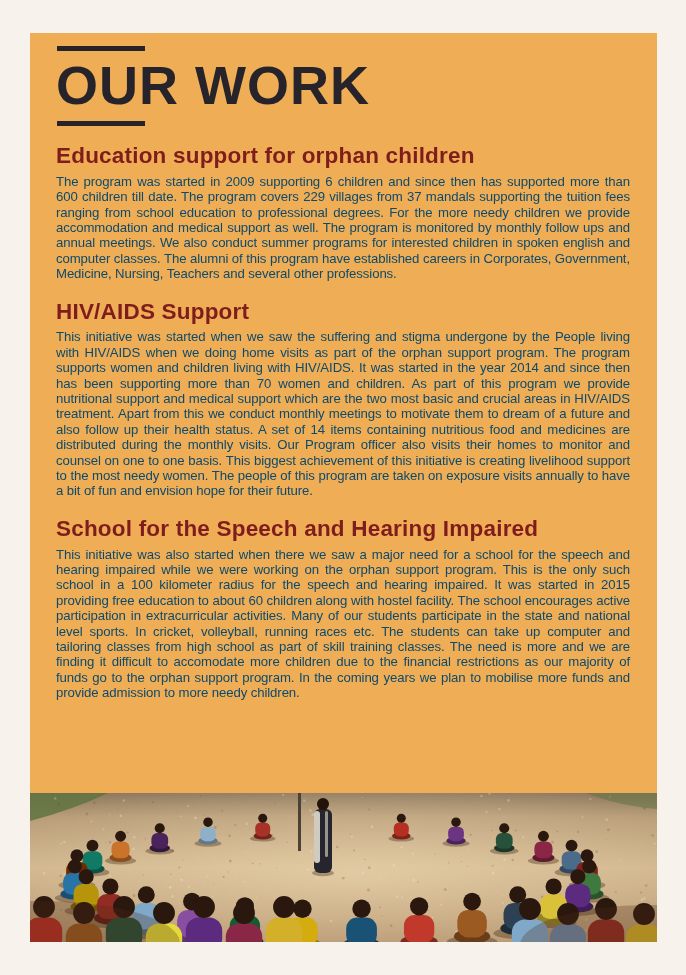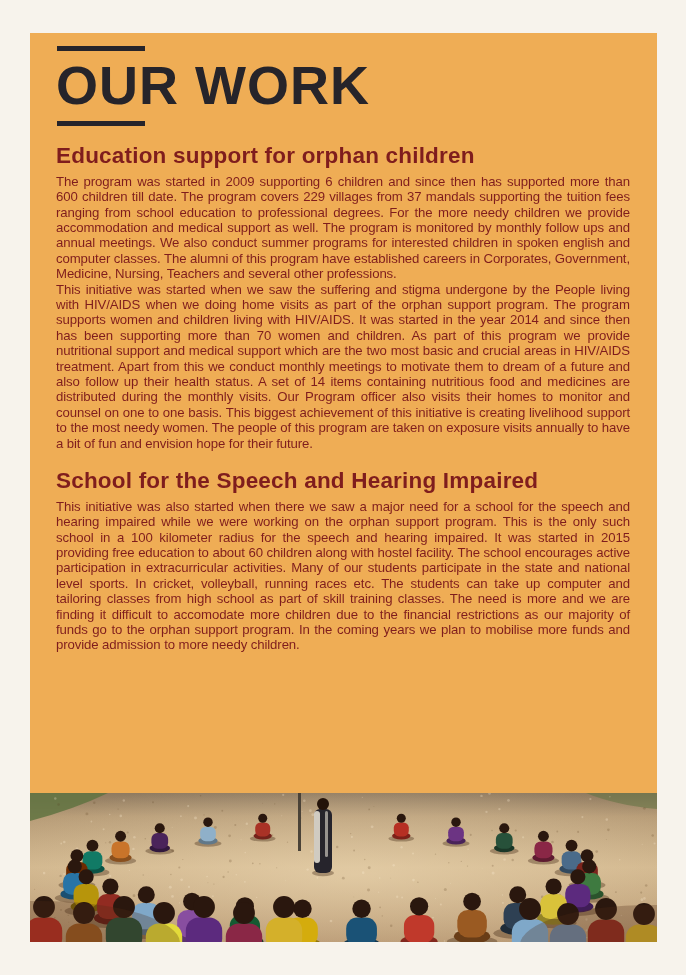--- a/index.html
+++ b/index.html
@@ -45,21 +45,21 @@
     font-weight: 700;
     letter-spacing: 0.2px;
     color: #7f1d1d;
   }
   p.section-body {
     margin: 0;
     font-size: 13.2px;
     line-height: 15.4px;
     letter-spacing: -0.1px;
     text-align: justify;
-    color: #7f1d1d;
+    color: #0c4a6e;
   }
   .photo-wrap {
     position: absolute;
     left: 30px; top: 793px;
     width: 627px; height: 149px;
     overflow: hidden;
   }
   .photo-wrap svg { display: block; }
 </style>
 </head>
@@ -72,20 +72,21 @@
     <div class="rule rule-top"></div>
     <h1 class="page-title">OUR WORK</h1>
     <div class="rule rule-bottom"></div>
 
     <section>
       <h2 class="section-heading">Education support for orphan children</h2>
       <p class="section-body">The program was started in 2009 supporting 6 children and since then has supported more than 600 children till date. The program covers 229 villages from 37 mandals supporting the tuition fees ranging from school education to professional degrees. For the more needy children we provide accommodation and medical support as well. The program is monitored by monthly follow ups and annual meetings. We also conduct summer programs for interested children in spoken english and computer classes. The alumni of this program have established careers in Corporates, Government, Medicine, Nursing, Teachers and several other professions.</p>
     </section>
 
     <section>
+      <h2 class="section-heading">HIV/AIDS Support</h2>
       <p class="section-body">This initiative was started when we saw the suffering and stigma undergone by the People living with HIV/AIDS when we doing home visits as part of the orphan support program. The program supports women and children living with HIV/AIDS. It was started in the year 2014 and since then has been supporting more than 70 women and children. As part of this program we provide nutritional support and medical support which are the two most basic and crucial areas in HIV/AIDS treatment. Apart from this we conduct monthly meetings to motivate them to dream of a future and also follow up their health status. A set of 14 items containing nutritious food and medicines are distributed during the monthly visits. Our Program officer also visits their homes to monitor and counsel on one to one basis. This biggest achievement of this initiative is creating livelihood support to the most needy women. The people of this program are taken on exposure visits annually to have a bit of fun and envision hope for their future.</p>
     </section>
 
     <section>
       <h2 class="section-heading">School for the Speech and Hearing Impaired</h2>
       <p class="section-body">This initiative was also started when there we saw a major need for a school for the speech and hearing impaired while we were working on the orphan support program. This is the only such school in a 100 kilometer radius for the speech and hearing impaired. It was started in 2015 providing free education to about 60 children along with hostel facility. The school encourages active participation in extracurricular activities. Many of our students participate in the state and national level sports. In cricket, volleyball, running races etc. The students can take up computer and tailoring classes from high school as part of skill training classes. The need is more and we are finding it difficult to accomodate more children due to the financial restrictions as our majority of funds go to the orphan support program. In the coming years we plan to mobilise more funds and provide admission to more needy children.</p>
     </section>
 
   </div>
 

